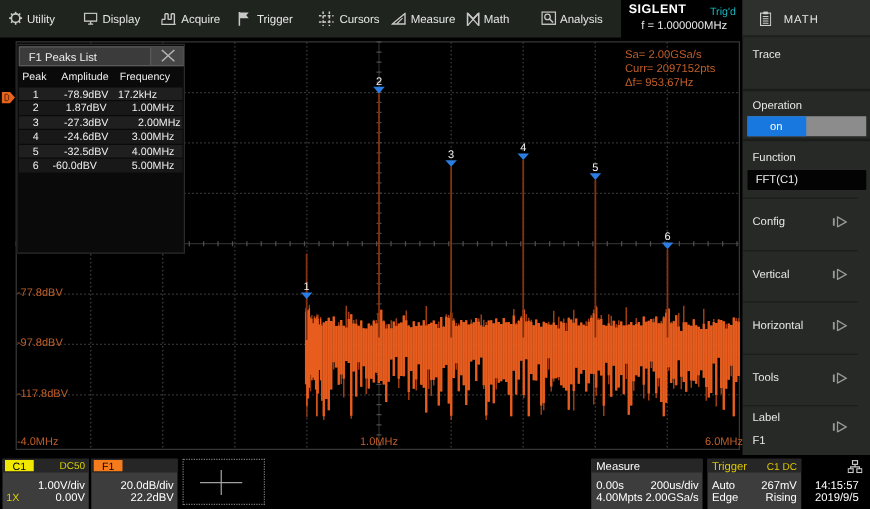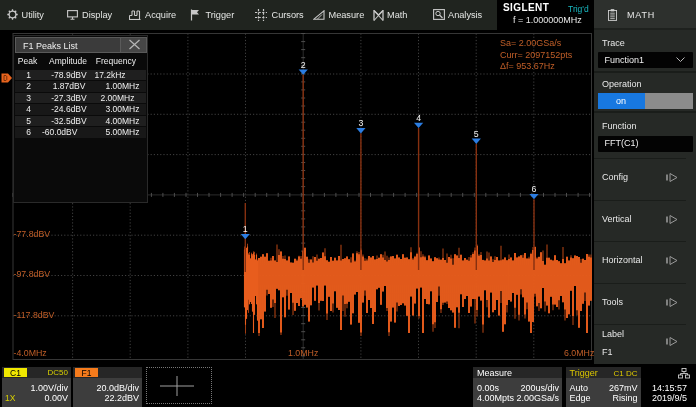--- a/index.html
+++ b/index.html
@@ -90,25 +90,20 @@
 <div id="rpanel">
   <div id="rphead">
     <svg class="micon" style="left:13.5px;top:9px" width="9" height="12" viewBox="0 0 10 13">
       <rect x="0.5" y="1.5" width="9" height="11" fill="none" stroke="#d0d0d0"></rect>
       <rect x="3" y="0" width="4" height="2.5" fill="#d0d0d0"></rect>
       <path d="M2.5 4.5H7.5M2.5 6.5H7.5M2.5 8.5H7.5M2.5 10.5H7.5" stroke="#d0d0d0" stroke-width="0.9"></path>
     </svg>
     <span class="abs" style="left:33px;top:10px;font-size:9px;letter-spacing:0.8px">MATH</span>
   </div>
   <div class="rlabel" style="top:37.5px">Trace</div>
-  <div class="blackbox" style="top:51.5px;height:16px;line-height:16px"><span style="margin-left:7px">Function1</span>
-    <svg class="abs" style="right:8px;top:5px" width="9" height="6">
-        <path d="M0.5 0.5L4.5 4.5L8.5 0.5" stroke="#b8b8b8" fill="none"></path>
-      </svg>
-  </div>
   <div class="sep" style="top:70.5px"></div>
   <div class="rlabel" style="top:78.5px">Operation</div>
   <div class="abs" style="left:3.5px;top:92.5px;width:95px;height:16px;background:#8c8c8c">
     <div class="abs" style="left:0;top:0;width:47px;height:16px;background:#1878e0;color:#fff;font-size:9px;text-align:center;line-height:16px">on</div>
   </div>
   <div class="sep" style="top:111px"></div>
   <div class="rlabel" style="top:120.5px">Function</div>
   <div class="blackbox" style="top:136px;height:15.5px;line-height:15.5px"><span style="margin-left:7px">FFT(C1)</span></div>
   <div class="mrow" style="top:158px;height:41.5px">
       <div class="rlabel" style="top:13px">Config</div>
@@ -168,21 +163,21 @@
       <span style="position:absolute;left:73px;width:44px;text-align:center">17.2kHz</span>
     </div>
     <div style="position:absolute;left:1px;right:1px;top:45.0px;height:10.6px;background:#181818">
       <span style="position:absolute;left:0;width:27px;text-align:center">2</span>
       <span style="position:absolute;left:27px;width:54px;text-align:center">1.87dBV</span>
       <span style="position:absolute;left:85.5px;width:44px;text-align:center">1.00MHz</span>
     </div>
     <div style="position:absolute;left:1px;right:1px;top:56.5px;height:10.6px;background:#1f1f1f">
       <span style="position:absolute;left:0;width:27px;text-align:center">3</span>
       <span style="position:absolute;left:27px;width:54px;text-align:center">-27.3dBV</span>
-      <span style="position:absolute;left:85.5px;width:44px;text-align:left">2.00MHz</span>
+      <span style="position:absolute;left:85.5px;width:44px;text-align:right">2.00MHz</span>
     </div>
     <div style="position:absolute;left:1px;right:1px;top:68.0px;height:10.6px;background:#181818">
       <span style="position:absolute;left:0;width:27px;text-align:center">4</span>
       <span style="position:absolute;left:27px;width:54px;text-align:center">-24.6dBV</span>
       <span style="position:absolute;left:85.5px;width:44px;text-align:center">3.00MHz</span>
     </div>
     <div style="position:absolute;left:1px;right:1px;top:79.5px;height:10.6px;background:#1f1f1f">
       <span style="position:absolute;left:0;width:27px;text-align:center">5</span>
       <span style="position:absolute;left:27px;width:54px;text-align:center">-32.5dBV</span>
       <span style="position:absolute;left:85.5px;width:44px;text-align:center">4.00MHz</span>

